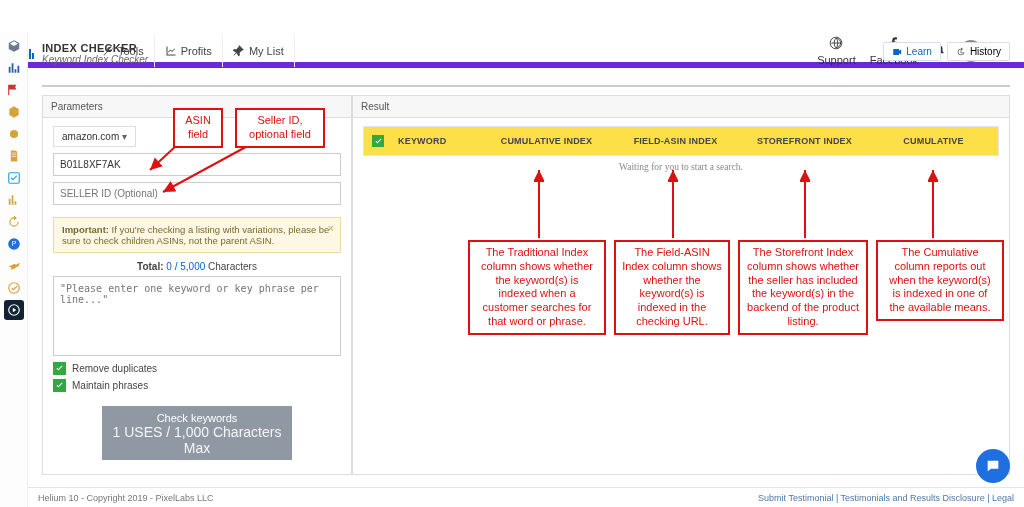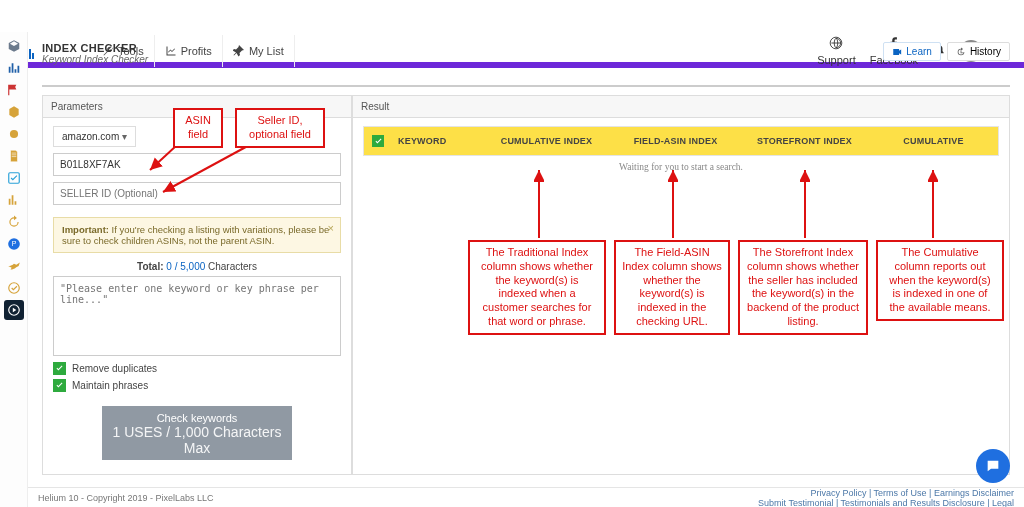--- a/index.html
+++ b/index.html
@@ -331,21 +331,20 @@
 <svg class="arrow" style="left:800px; top:168px;" width="10" height="72">
     <line x1="5" y1="70" x2="5" y2="2" stroke="#d11" stroke-width="2" marker-end="url(#ah)"></line>
   </svg>
 <svg class="arrow" style="left:928px; top:168px;" width="10" height="72">
     <line x1="5" y1="70" x2="5" y2="2" stroke="#d11" stroke-width="2" marker-end="url(#ah)"></line>
   </svg>
 
 <div class="footer">
   <span>Helium 10 - Copyright 2019 - PixelLabs LLC</span>
   <div class="links">
-    <div>Privacy Policy | Terms of Use | Earnings Disclaimer</div>
     <div>Submit Testimonial | Testimonials and Results Disclosure | Legal</div>
   </div>
 </div>
 
 <div class="chat-bubble">
   <svg viewBox="0 0 24 24">
       <path d="M4 4h16v12H9l-5 4V4z"></path>
     </svg>
 </div>
 

